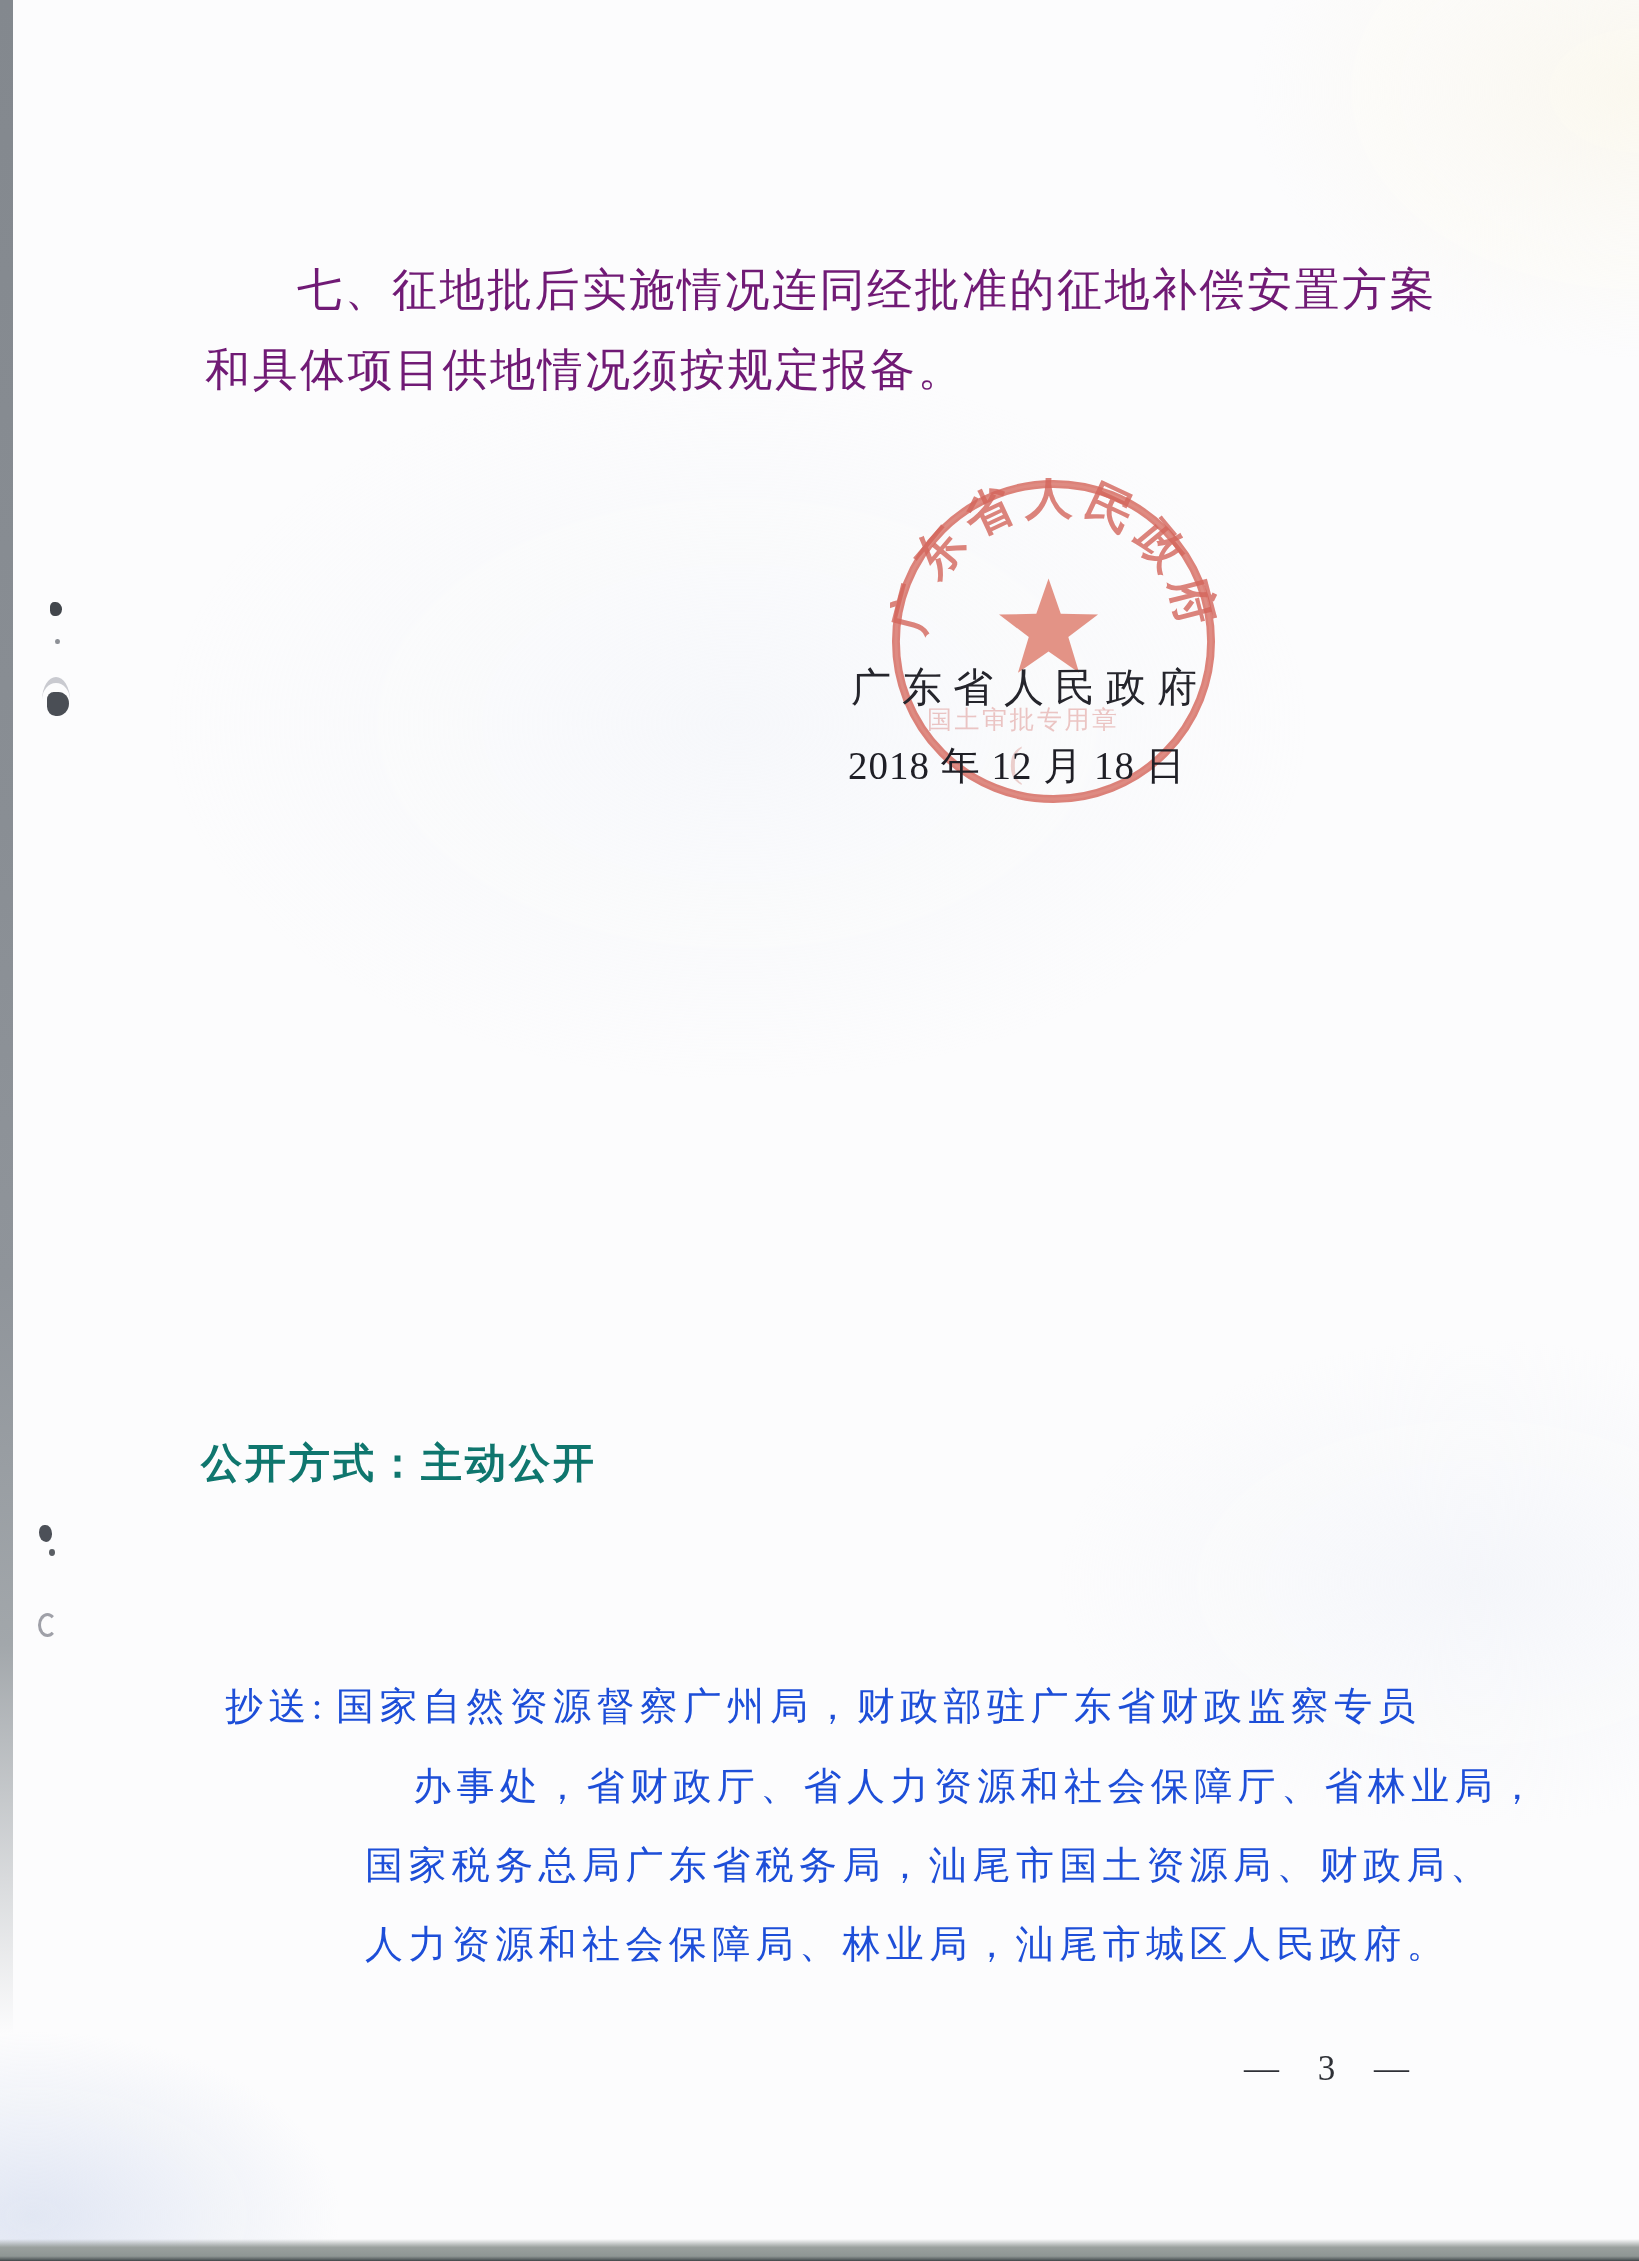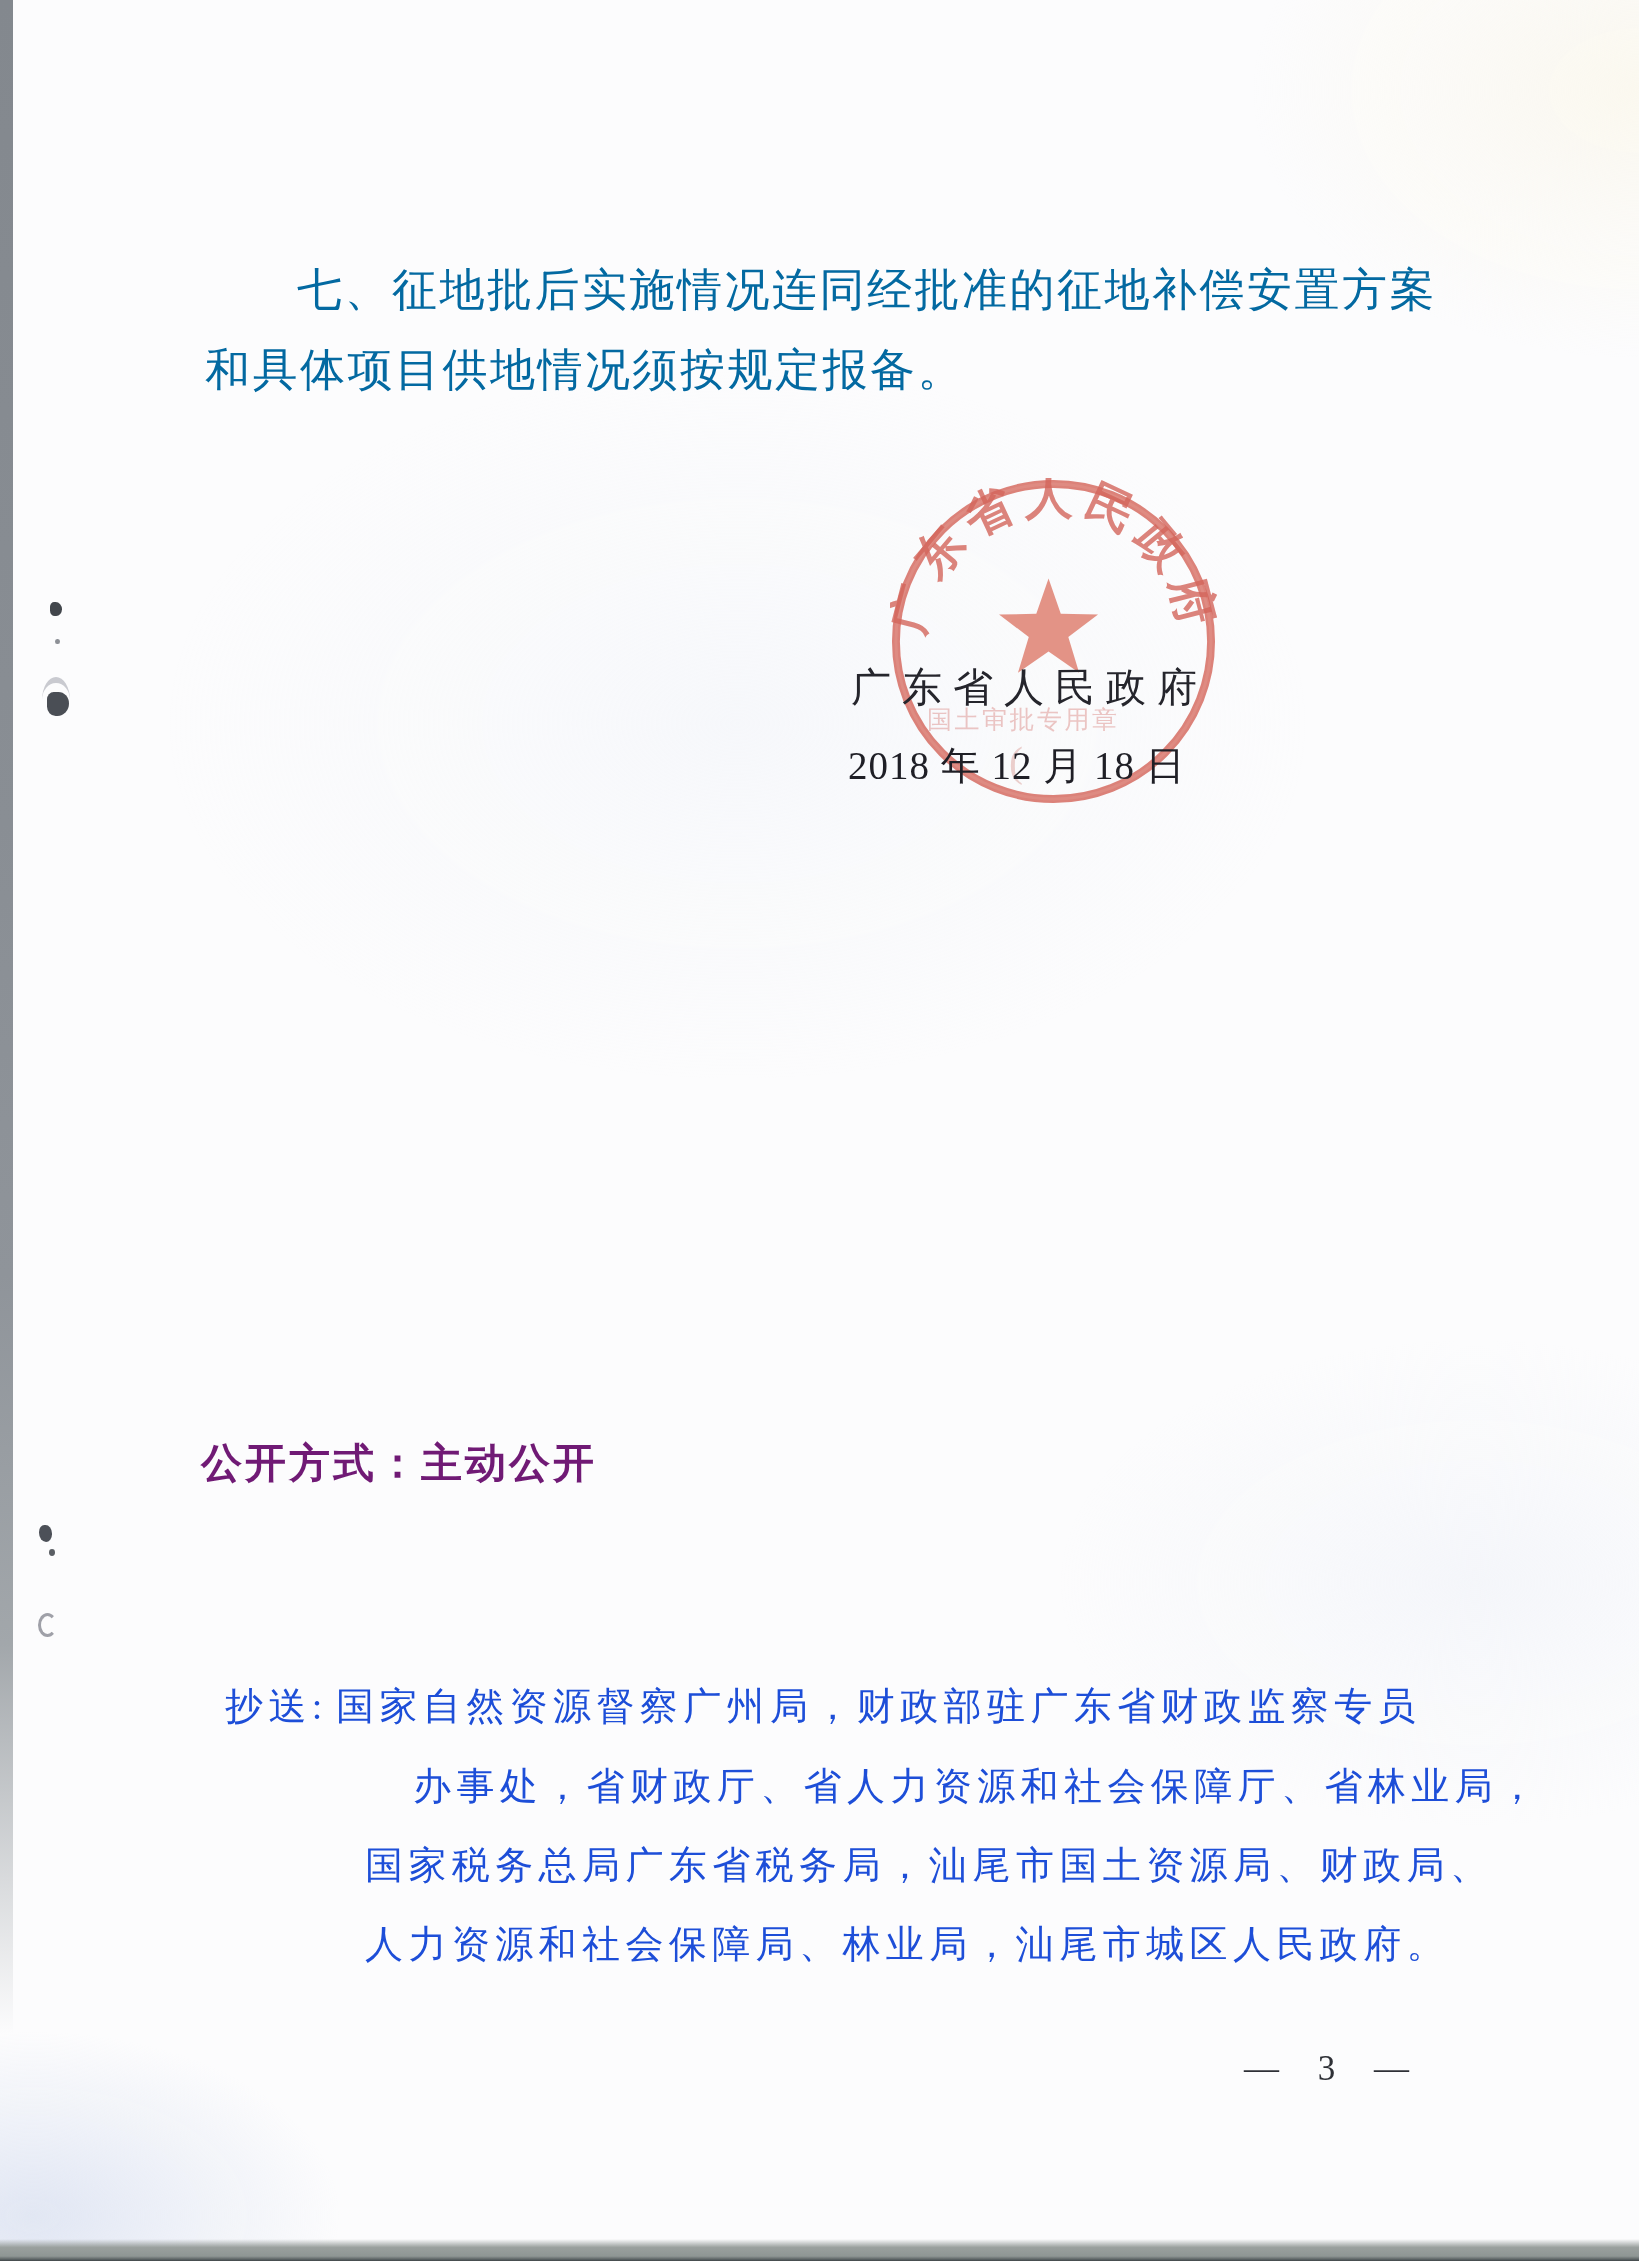--- a/index.html
+++ b/index.html
@@ -21,30 +21,30 @@
     left:0;top:0;width:13px;height:2055px;
     background:linear-gradient(180deg,#83888e 0%,#898e94 40%,#8f949a 62%,#a2a7ab 80%,rgba(170,175,180,0) 99%);
   }
   .scan-edge-bottom{
     left:0;bottom:0;width:100%;height:22px;
     background:linear-gradient(180deg,rgba(152,158,156,0) 0%,#9aa09e 38%,#8f9694 78%,#565d5f 94%,#3f4648 100%);
   }
   
   .doc-line{
     position:absolute;
-    color:#0369a1;
+    color:#701a75;
     white-space:nowrap;
     font-family:"Liberation Serif","DejaVu Serif",serif;
   }
   .para{font-size:45px;letter-spacing:2.5px;line-height:1;}
   .sig{font-size:40px;letter-spacing:11px;line-height:1;color:#25252c;}
   .date{font-size:39px;letter-spacing:1px;line-height:1;color:#1f1f26;}
   .publicity{
     font-size:41px;font-weight:700;letter-spacing:3px;line-height:1;
-    font-family:"Liberation Sans","DejaVu Sans",sans-serif;color:#701a75;
+    font-family:"Liberation Sans","DejaVu Sans",sans-serif;color:#0f766e;
   }
   .cc{font-size:38px;letter-spacing:5.4px;line-height:1;color:#1d4ed8;}
   .footer-page{font-size:35px;letter-spacing:8px;word-spacing:14px;color:#2e3036;}
   
   .seal-wrap{left:890px;top:478px;width:327px;height:327px;}
   .seal-center-text{
     left:927px;top:707px;width:238px;
     font-size:25px;letter-spacing:2.5px;line-height:1;
     color:rgba(214,122,116,0.42);
     white-space:nowrap;

